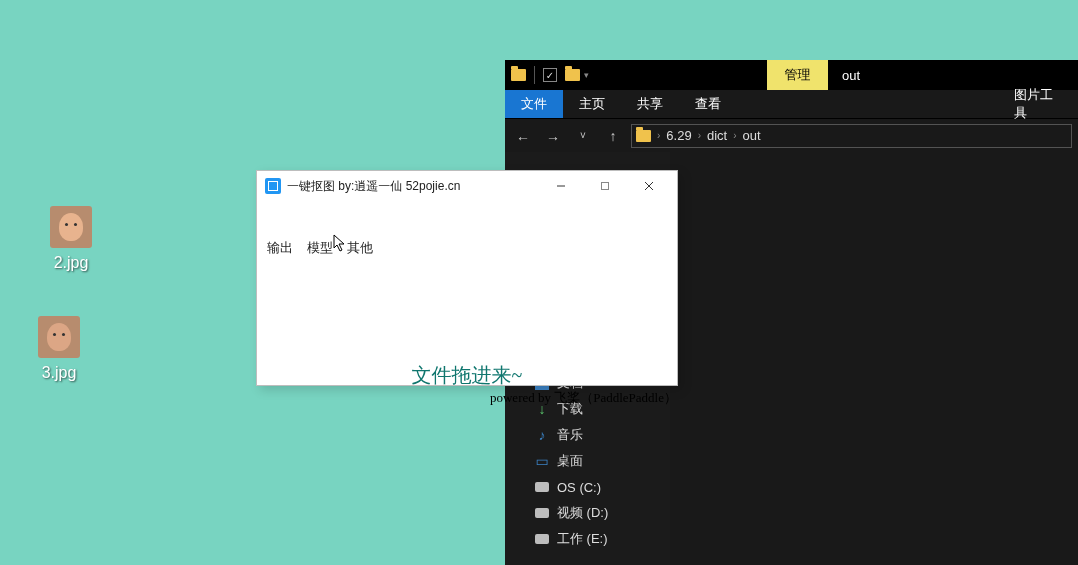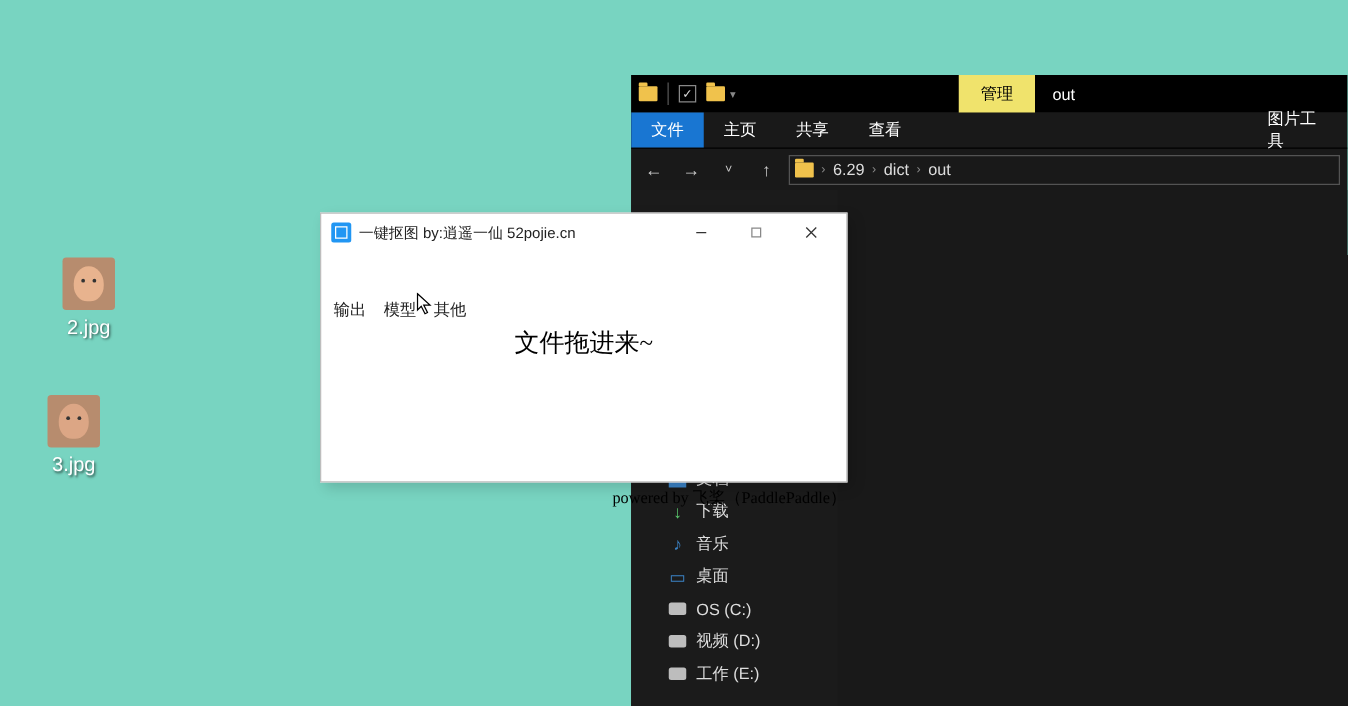--- a/index.html
+++ b/index.html
@@ -111,25 +111,25 @@
     padding: 2px 10px 4px 10px;
     font-size: 13px;
     color: #222;
     margin-top: 36px;
   }
   .app-menubar span { cursor: default; }
 
   .app-body {
     height: 128px;
     display: flex;
-    align-items: flex-start;
+    align-items: flex-end;
     justify-content: center;
     font-family: "SimSun", serif;
     font-size: 20px;
-    color: #000000;
+    color: #0f766e;
   }
 
   .app-footer {
     text-align: right;
     font-family: "SimSun", serif;
     font-size: 13px;
     color: #000;
     padding-bottom: 10px;
   }
 

